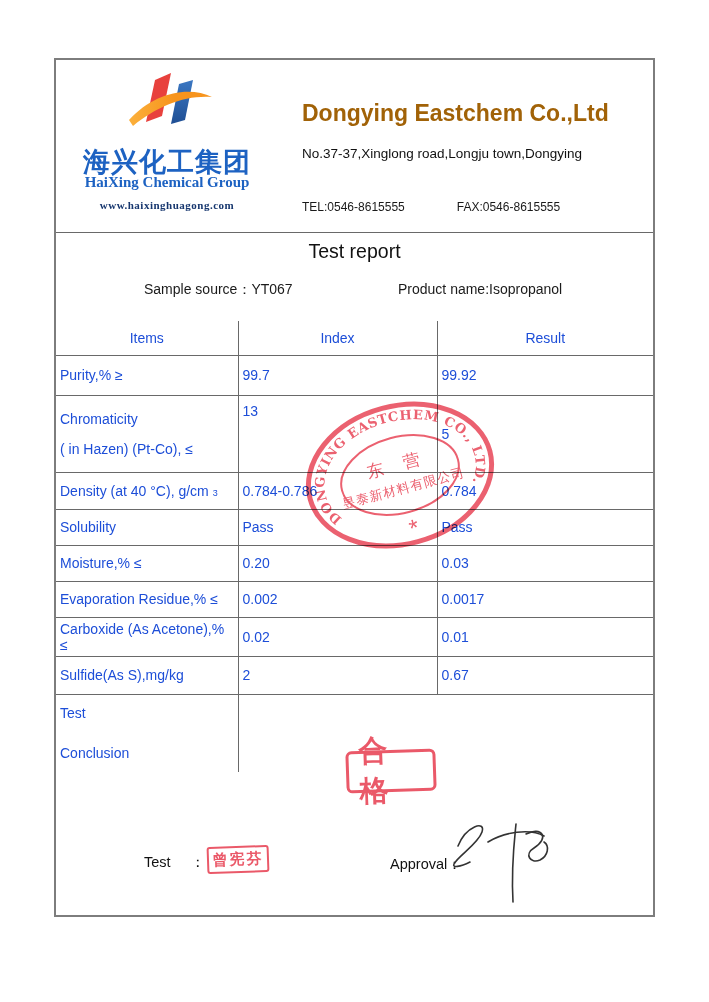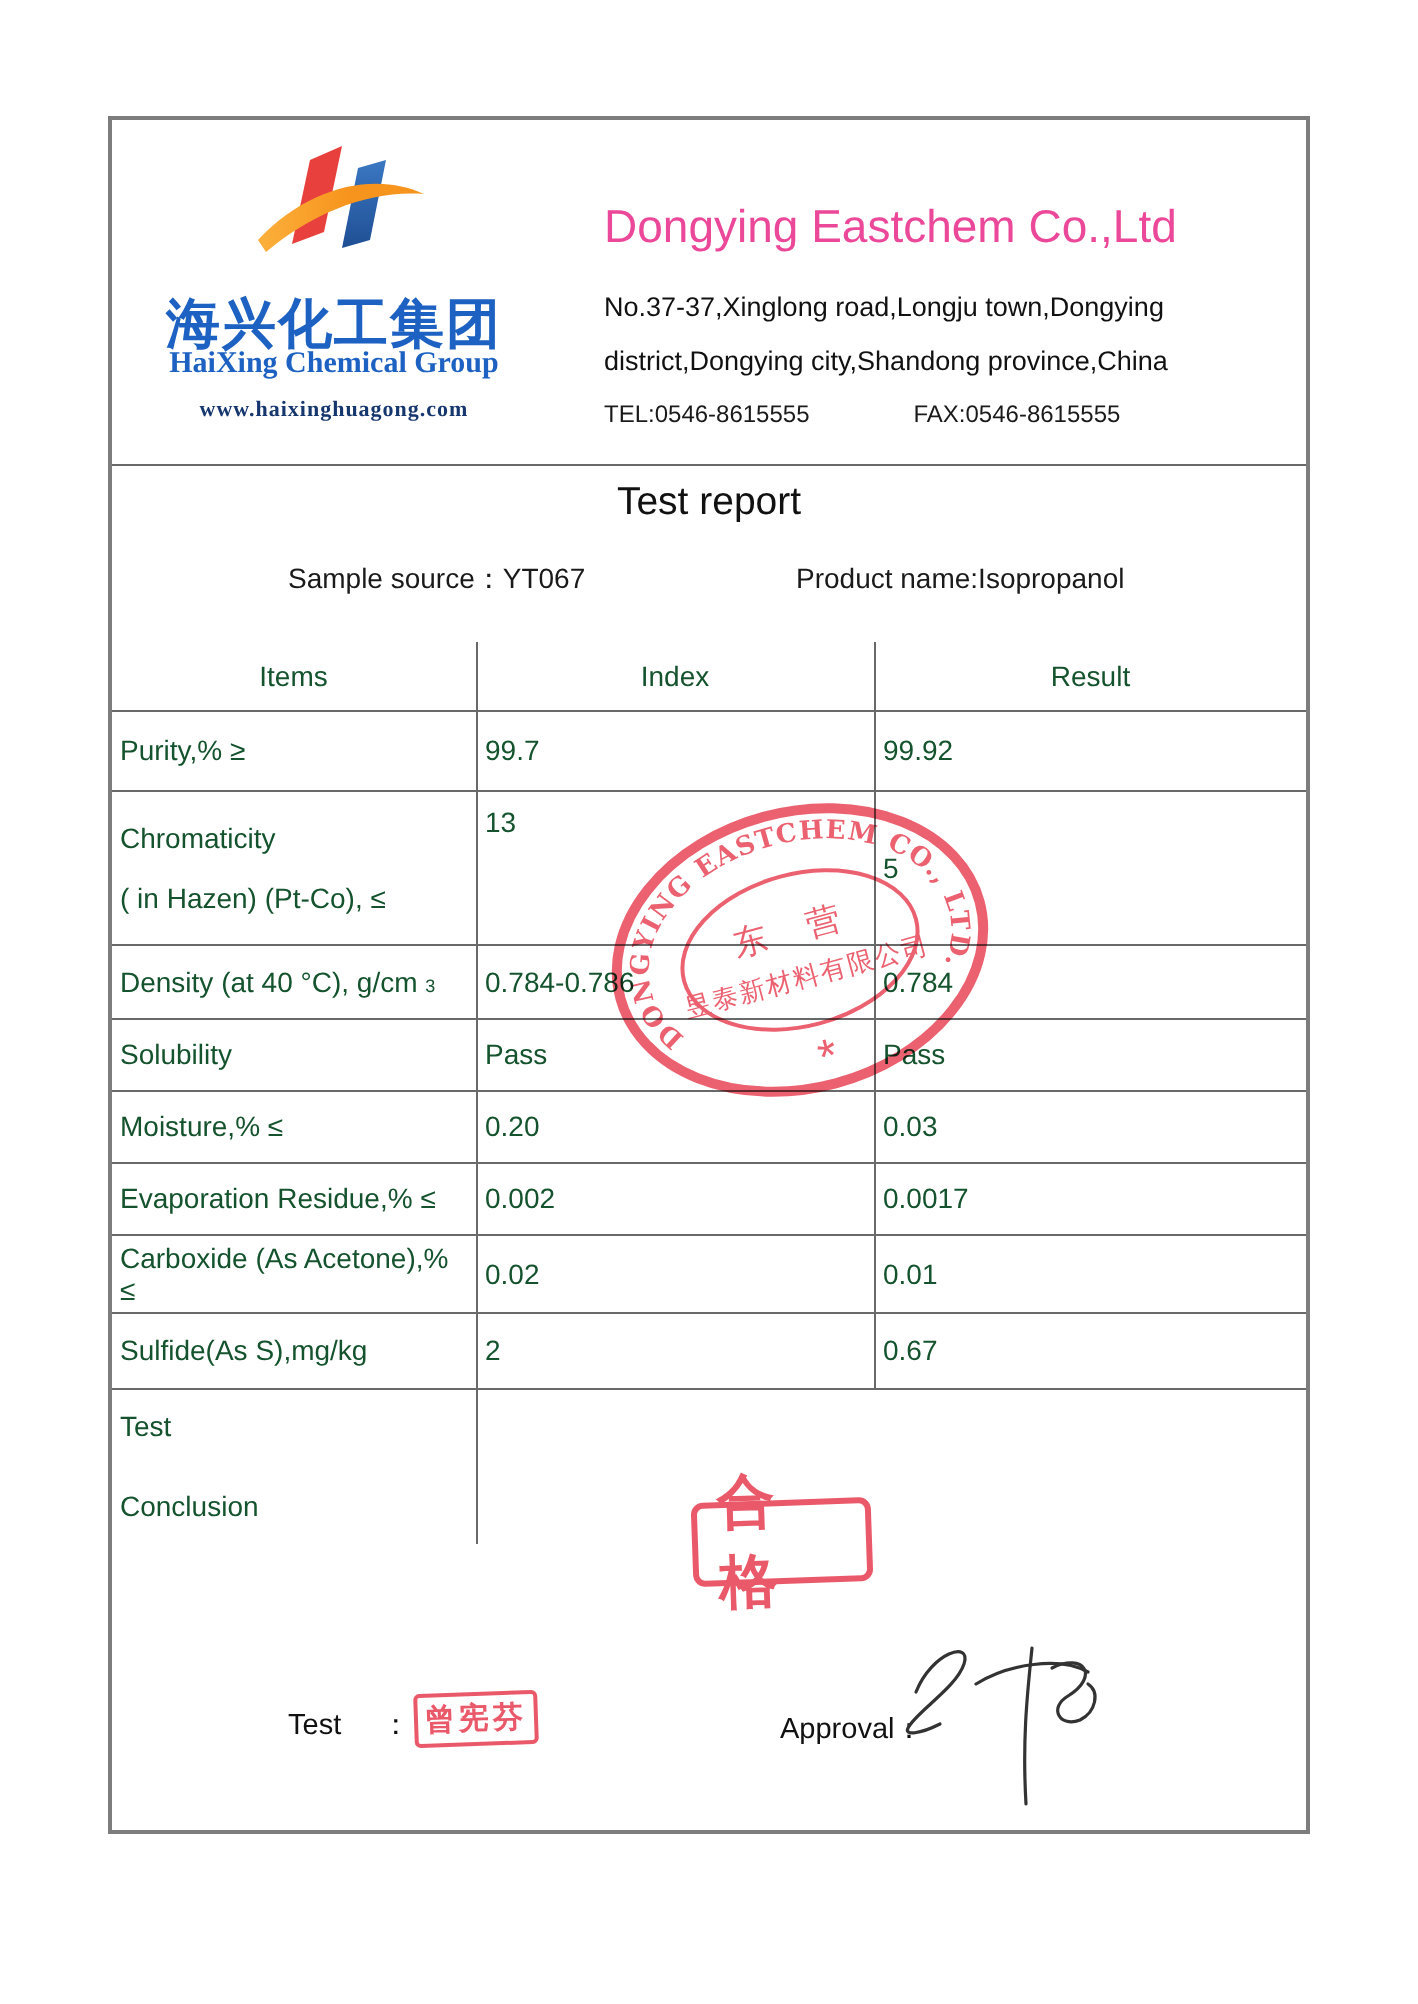--- a/index.html
+++ b/index.html
@@ -11,38 +11,38 @@
 
   
   .logo-block{left:0;top:8px;width:200px;text-align:center;margin-left:11px;}
   .logo-mark{position:relative;left:0;top:0;width:200px;height:64px;}
   .cn-name{position:absolute;left:0;top:76px;width:200px;font-size:27px;font-weight:bold;
            color:#1d62c2;letter-spacing:1px;}
   .en-name{position:absolute;left:0;top:106px;width:200px;font-size:15px;font-weight:bold;
            color:#1d62c2;font-family:"Liberation Serif",serif;}
   .website{position:absolute;left:0;top:131px;width:200px;font-size:11px;font-weight:bold;
            color:#16366e;font-family:"Liberation Serif",serif;letter-spacing:.5px;}
-  .company-name{left:246px;top:40px;font-size:23px;font-weight:normal;color:#ec4899;}
+  .company-name{left:246px;top:40px;font-size:23px;font-weight:bold;color:#a16207;}
   .addr{left:246px;font-size:13.5px;color:#111;}
   .addr1{top:86px;} .addr2{top:113px;}
   .telfax{left:246px;top:140px;width:340px;font-size:12px;display:flex;}
   .telfax .fax{margin-left:52px;}
   .divider{left:0;top:172px;width:100%;height:1px;background:#696969;}
 
   
   .report-title{left:0;top:180px;width:100%;text-align:center;font-size:19.5px;color:#111;}
   .sample-row{left:0;top:221px;width:100%;font-size:14px;}
   .sample-src{position:absolute;left:88px;top:0;}
   .product{position:absolute;left:342px;top:0;}
 
   
   table.report{position:absolute;left:0;top:261px;width:597px;border-collapse:collapse;
                table-layout:fixed;border-style:hidden;font-size:14px;}
   table.report td,table.report th{border:1px solid #696969;
-               vertical-align:middle;font-weight:normal;padding:0 4px;color:#14532d;}
+               vertical-align:middle;font-weight:normal;padding:0 4px;color:#1d4ed8;}
   .v-top{vertical-align:top !important;padding-top:7px !important;}
   .small-sub{font-size:9px;}
   .concl-label div{line-height:1;}
   .concl-gap{margin-top:26px;}
 
   
   .oval-stamp{left:244px;top:340px;width:200px;height:150px;transform:rotate(-15deg);
               opacity:.88;mix-blend-mode:multiply;pointer-events:none;}
   .pass-stamp{left:290px;top:690px;width:90px;height:42px;border:3px solid #e94b5c;
               border-radius:6px;color:#e94b5c;font-size:29px;font-weight:600;
@@ -84,21 +84,20 @@
         <polygon points="112,16 126,12 118,52 104,56" fill="url(#bluebar)"></polygon>
         <path d="M 62,52 C 88,24 122,18 145,29 C 118,27 90,38 66,58 Z" fill="url(#swoosh)"></path>
       </svg>
       <div class="cn-name">海兴化工集团</div>
       <div class="en-name">HaiXing Chemical Group</div>
       <div class="website">www.haixinghuagong.com</div>
     </div>
 
     <div class="abs company-name">Dongying Eastchem Co.,Ltd</div>
     <div class="abs addr addr1">No.37-37,Xinglong road,Longju town,Dongying</div>
-    <div class="abs addr addr2">district,Dongying city,Shandong province,China</div>
     <div class="abs telfax">
       <span class="tel">TEL:0546-8615555</span>
       <span class="fax">FAX:0546-8615555</span>
     </div>
 
     <div class="abs divider"></div>
 
     <div class="abs report-title">Test report</div>
     <div class="abs sample-row">
       <span class="sample-src">Sample source：YT067</span>

